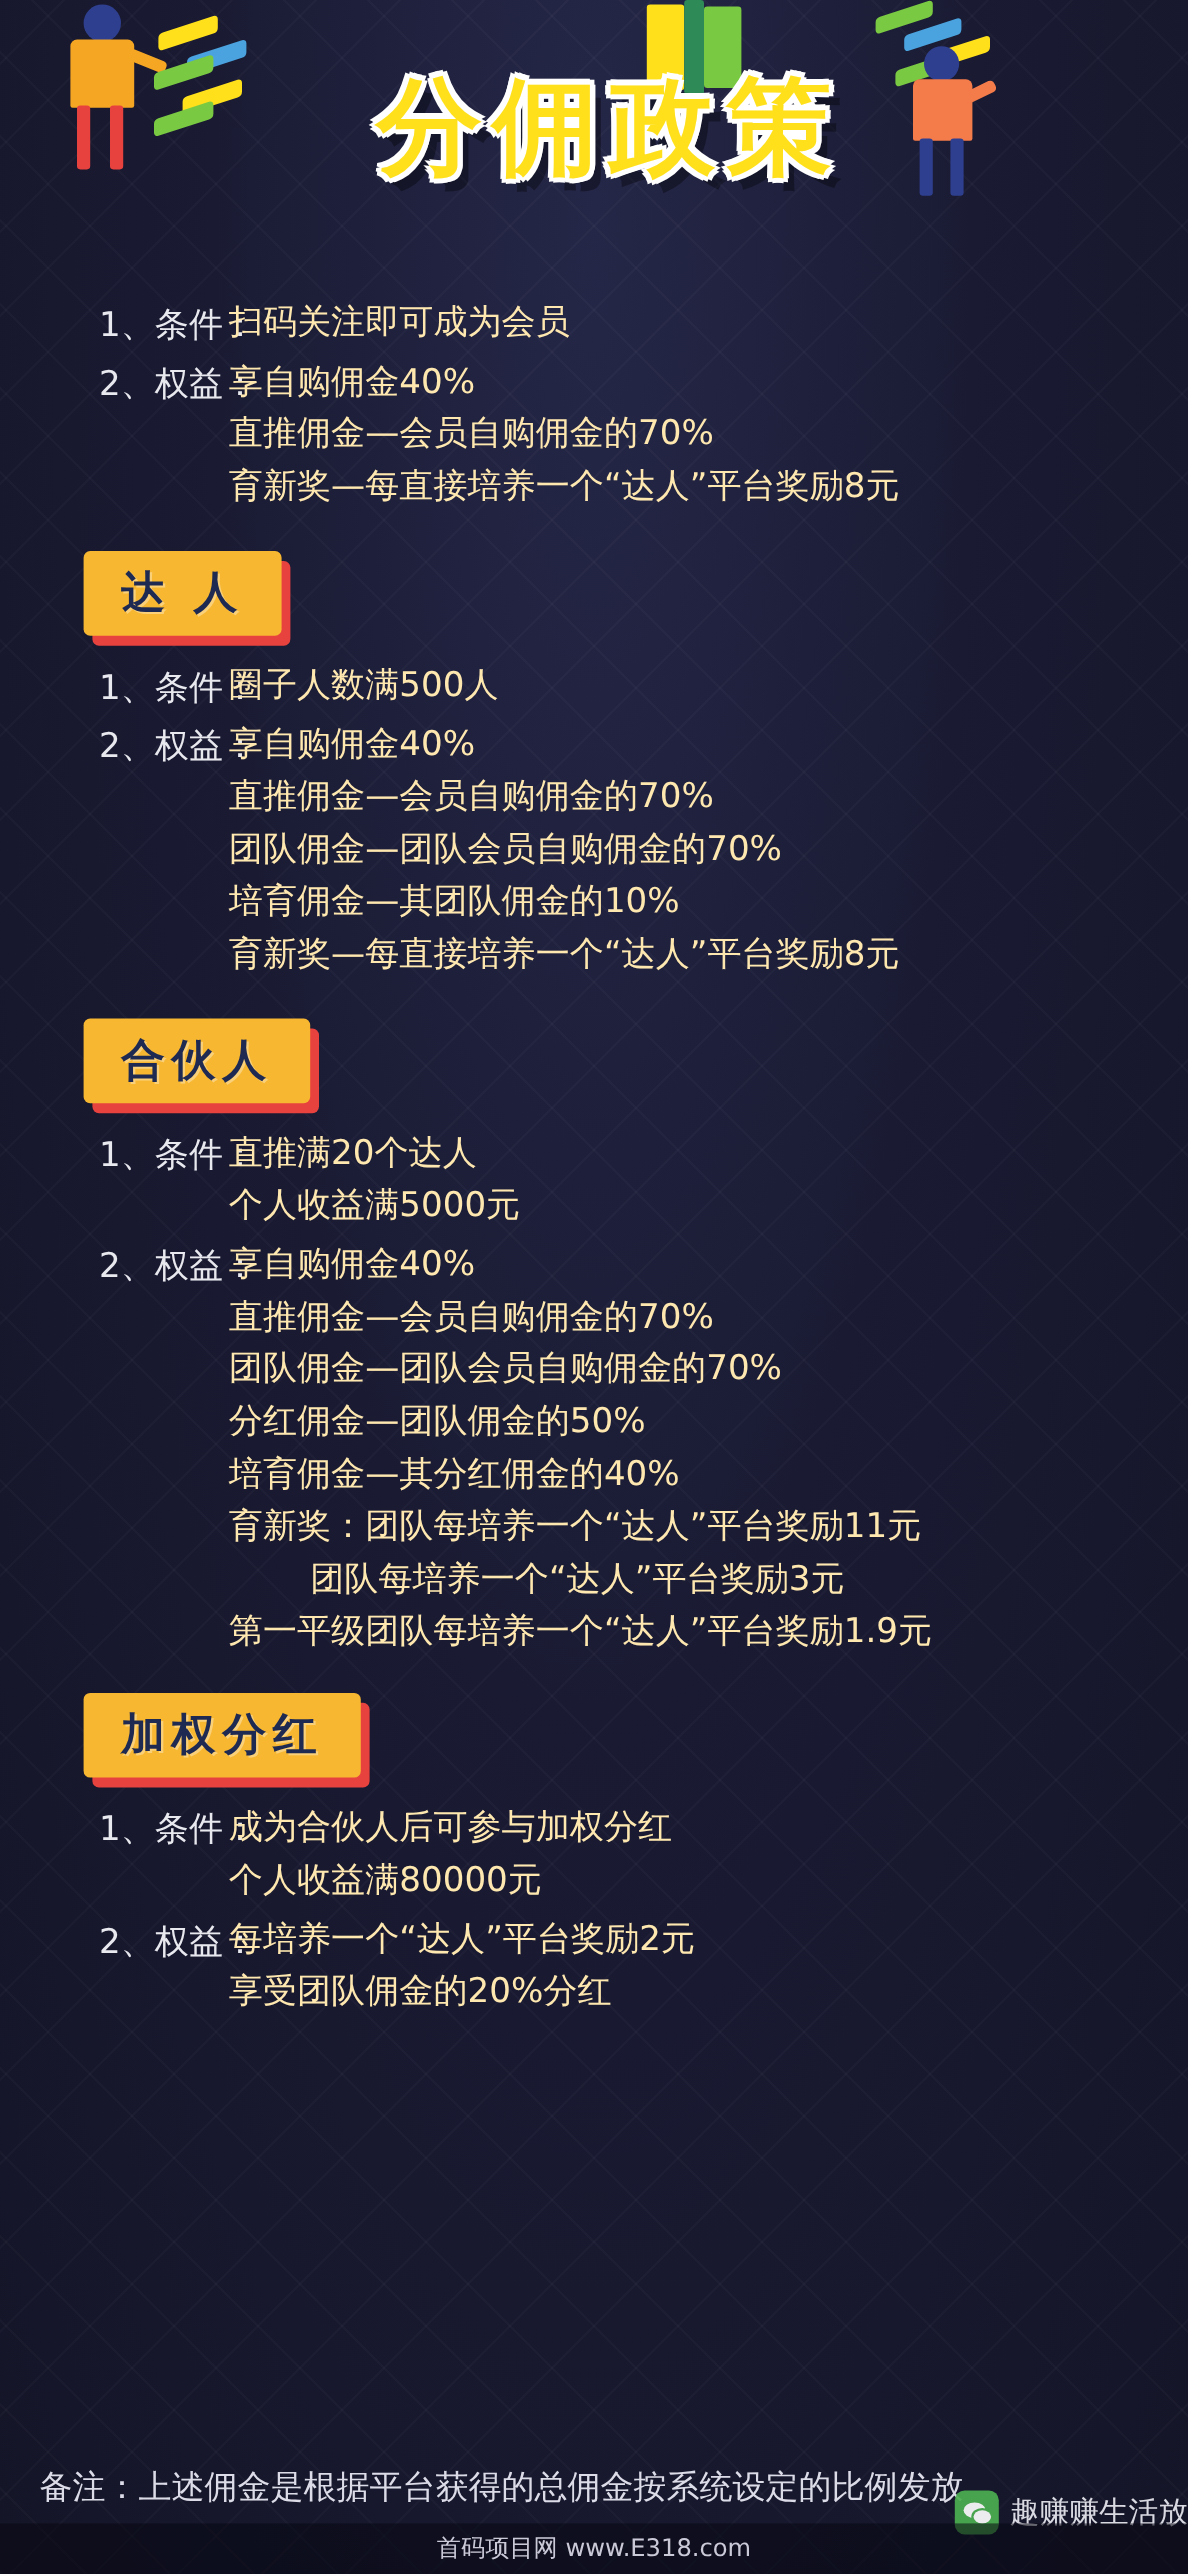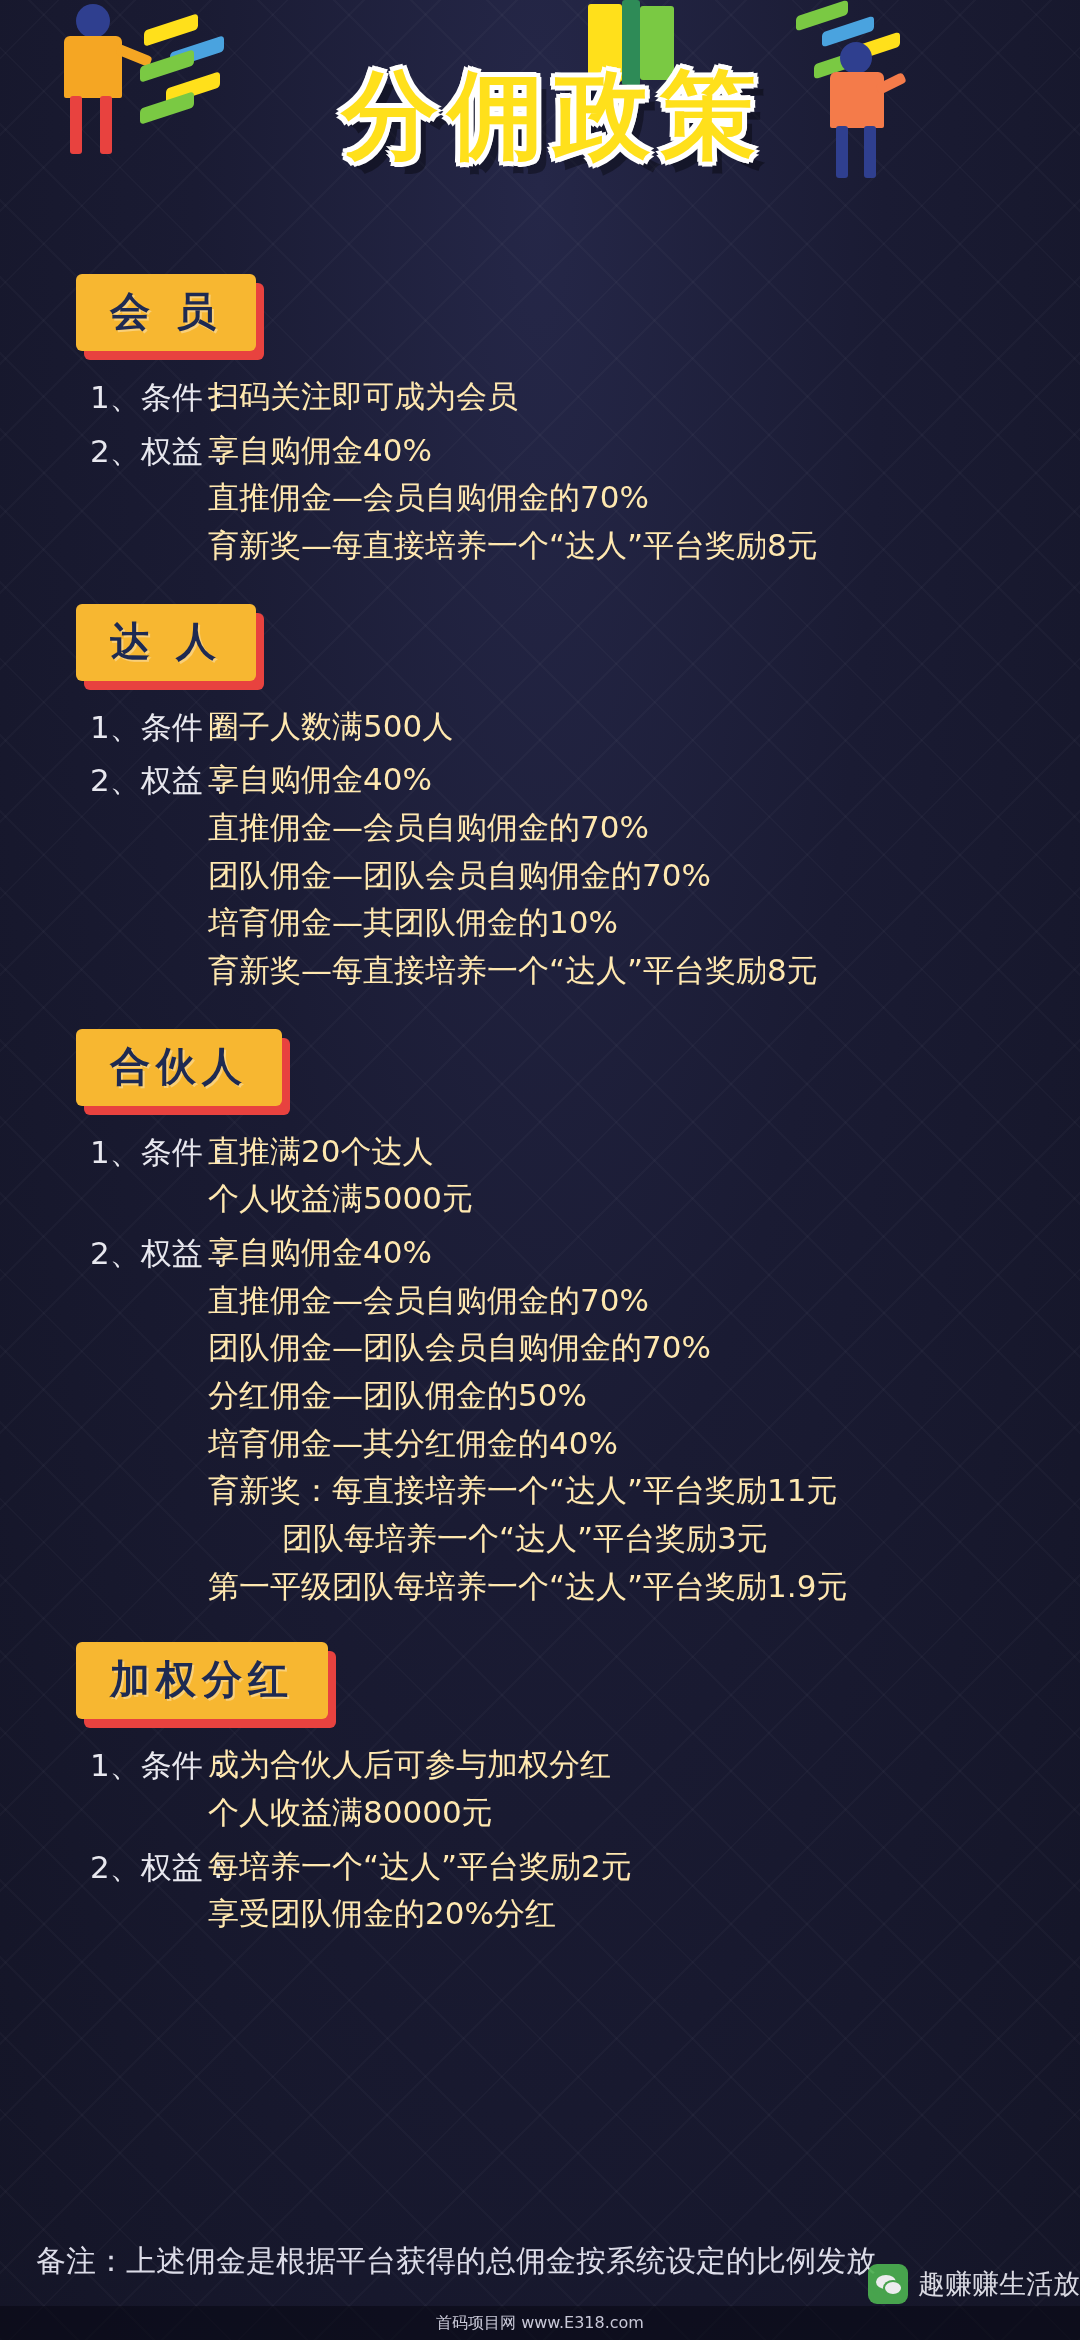--- a/index.html
+++ b/index.html
@@ -154,24 +154,24 @@
     box-shadow: 0 0 0 2px #4caf50;
   }
   .wechat-text {
     font-size: 27px;
     color: #eaeaf2;
     font-family: "DejaVu Sans", sans-serif;
   }
   .bottom-bar {
     position: absolute;
     left: 0; right: 0; bottom: 0;
-    height: 34px;
+    height: 46px;
     background: rgba(8,8,18,0.55);
     color: #c9c9d8;
-    font-size: 16px;
+    font-size: 22px;
     display: flex;
     align-items: center;
     justify-content: center;
     font-family: "DejaVu Sans", sans-serif;
   }
 </style>
 </head>
 <body>
 
 <div class="poster">
@@ -212,23 +212,20 @@
       <div class="person-body" style="left:802px; top:72px; width:54px; height:56px; background:#f47b4a;"></div>
       <div class="person-leg" style="left:808px; top:126px; width:12px; height:52px; background:#2f3f8f;"></div>
       <div class="person-leg" style="left:836px; top:126px; width:12px; height:52px; background:#2f3f8f;"></div>
       <div class="arm" style="left:848px; top:78px; width:30px; height:11px; background:#f47b4a; transform:rotate(-26deg);"></div>
     </div>
 
     <div class="title">分佣政策</div>
   </div>
 
   <div class="section" style="margin-top:74px;">
-    <div class="badge">
-      <span>会 员</span>
-    </div>
     <div class="items">
       <div class="row">
         <div class="num">1、条件：</div>
         <div class="lines">
           <div class="line">扫码关注即可成为会员</div>
         </div>
       </div>
       <div class="row">
         <div class="num">2、权益：</div>
         <div class="lines">
@@ -277,21 +274,21 @@
         </div>
       </div>
       <div class="row">
         <div class="num">2、权益：</div>
         <div class="lines">
           <div class="line">享自购佣金40%</div>
           <div class="line">直推佣金—会员自购佣金的70%</div>
           <div class="line">团队佣金—团队会员自购佣金的70%</div>
           <div class="line">分红佣金—团队佣金的50%</div>
           <div class="line">培育佣金—其分红佣金的40%</div>
-          <div class="line">育新奖：每直接培养一个“达人”平台奖励11元</div>
+          <div class="line">育新奖：团队每培养一个“达人”平台奖励11元</div>
           <div class="line indent">团队每培养一个“达人”平台奖励3元</div>
           <div class="line">第一平级团队每培养一个“达人”平台奖励1.9元</div>
         </div>
       </div>
     </div>
   </div>
 
   <div class="section" style="margin-top:28px;">
     <div class="badge">
       <span>加权分红</span>

